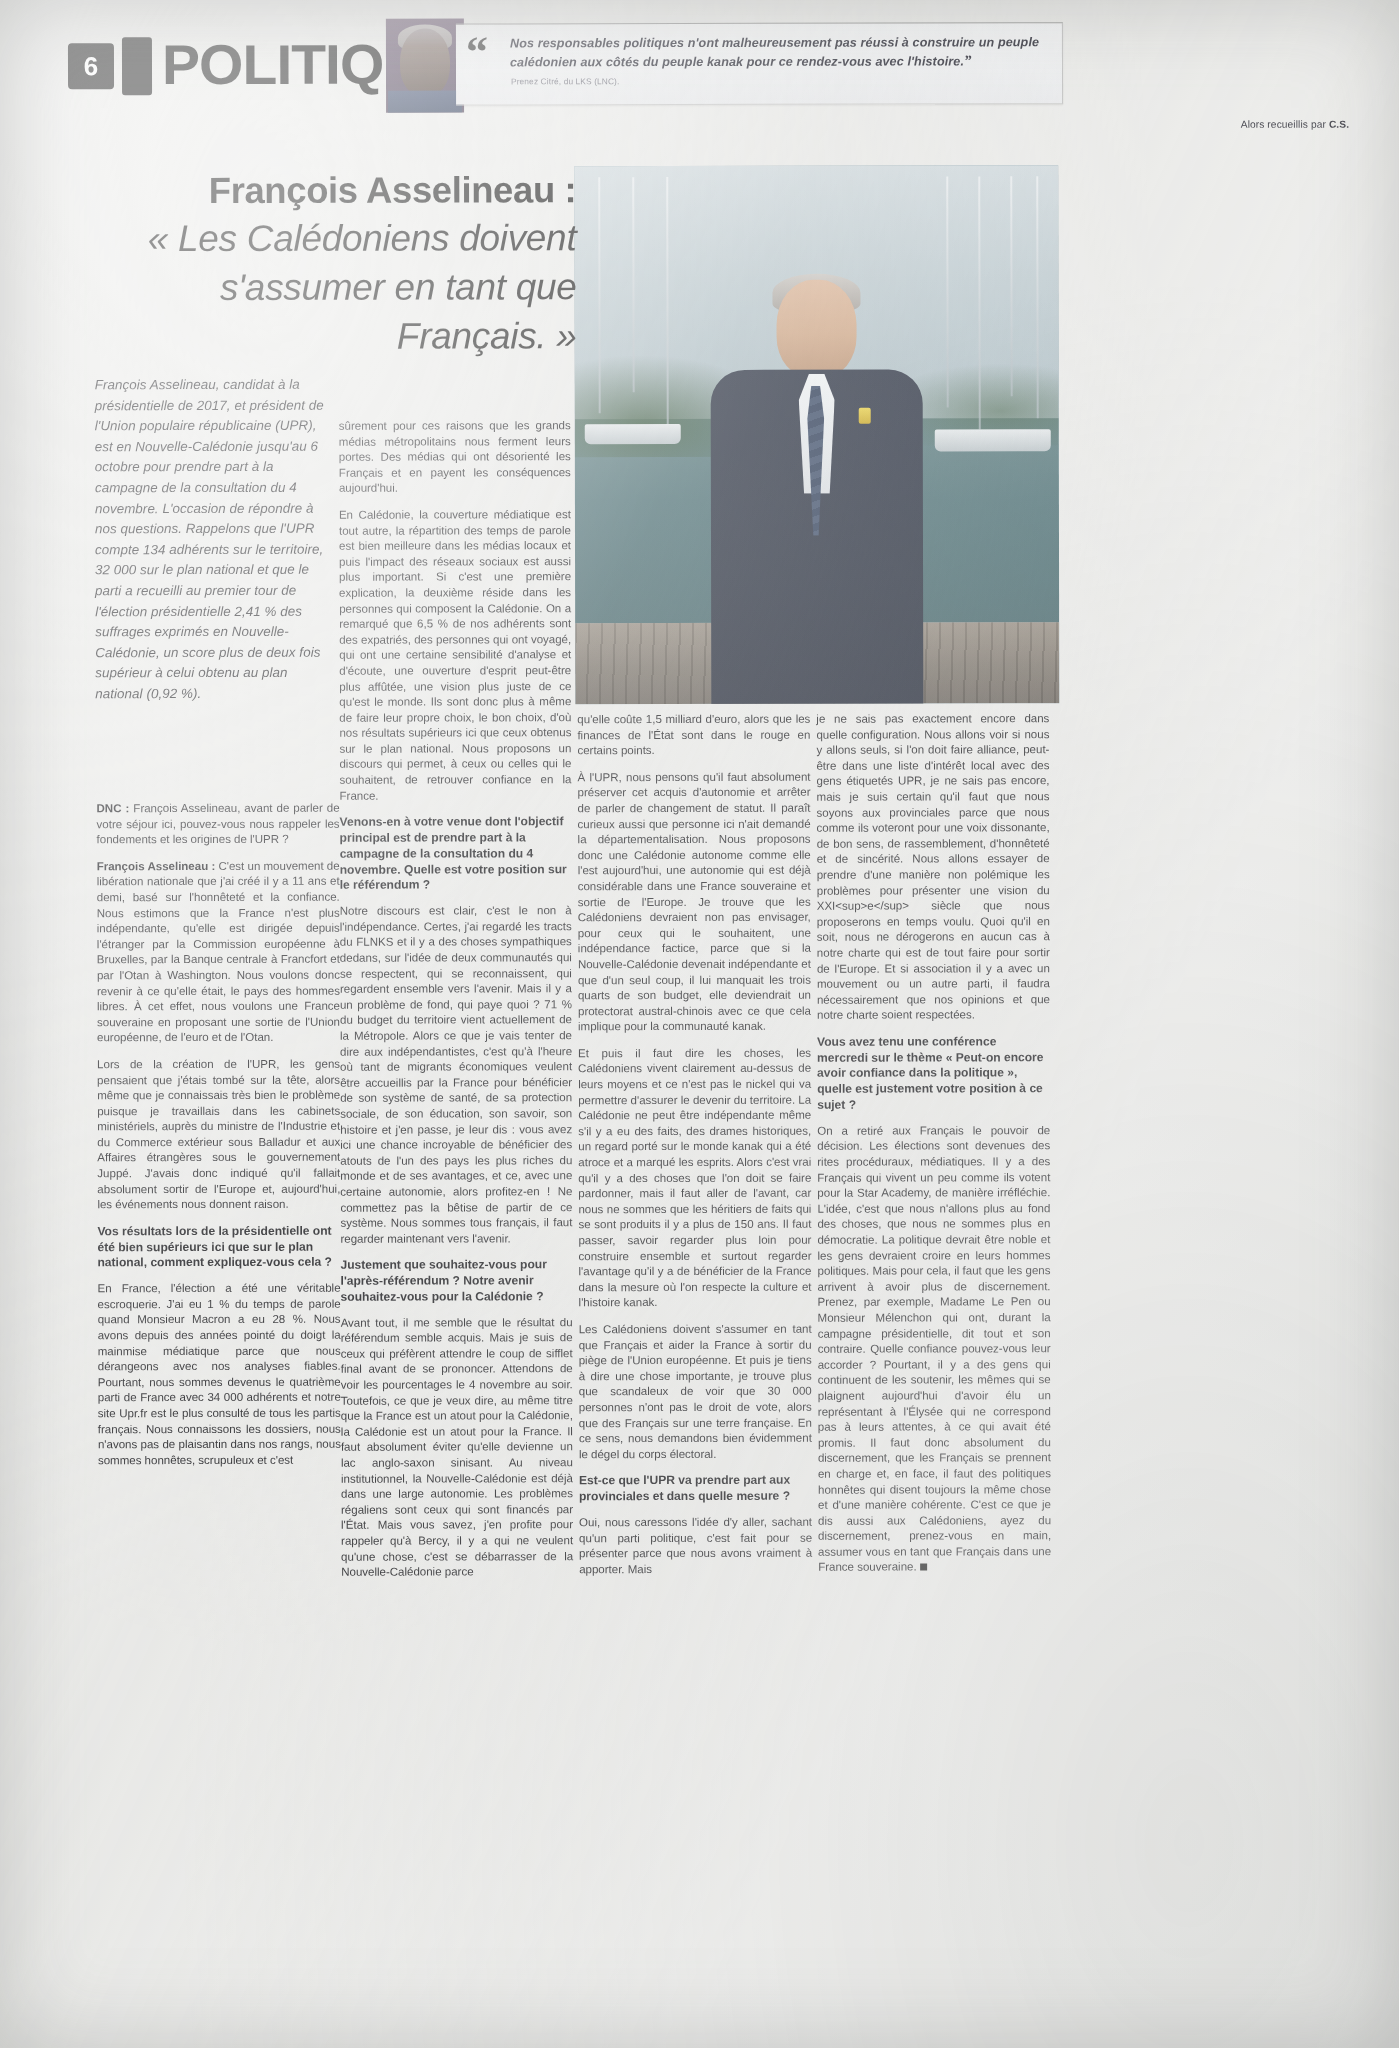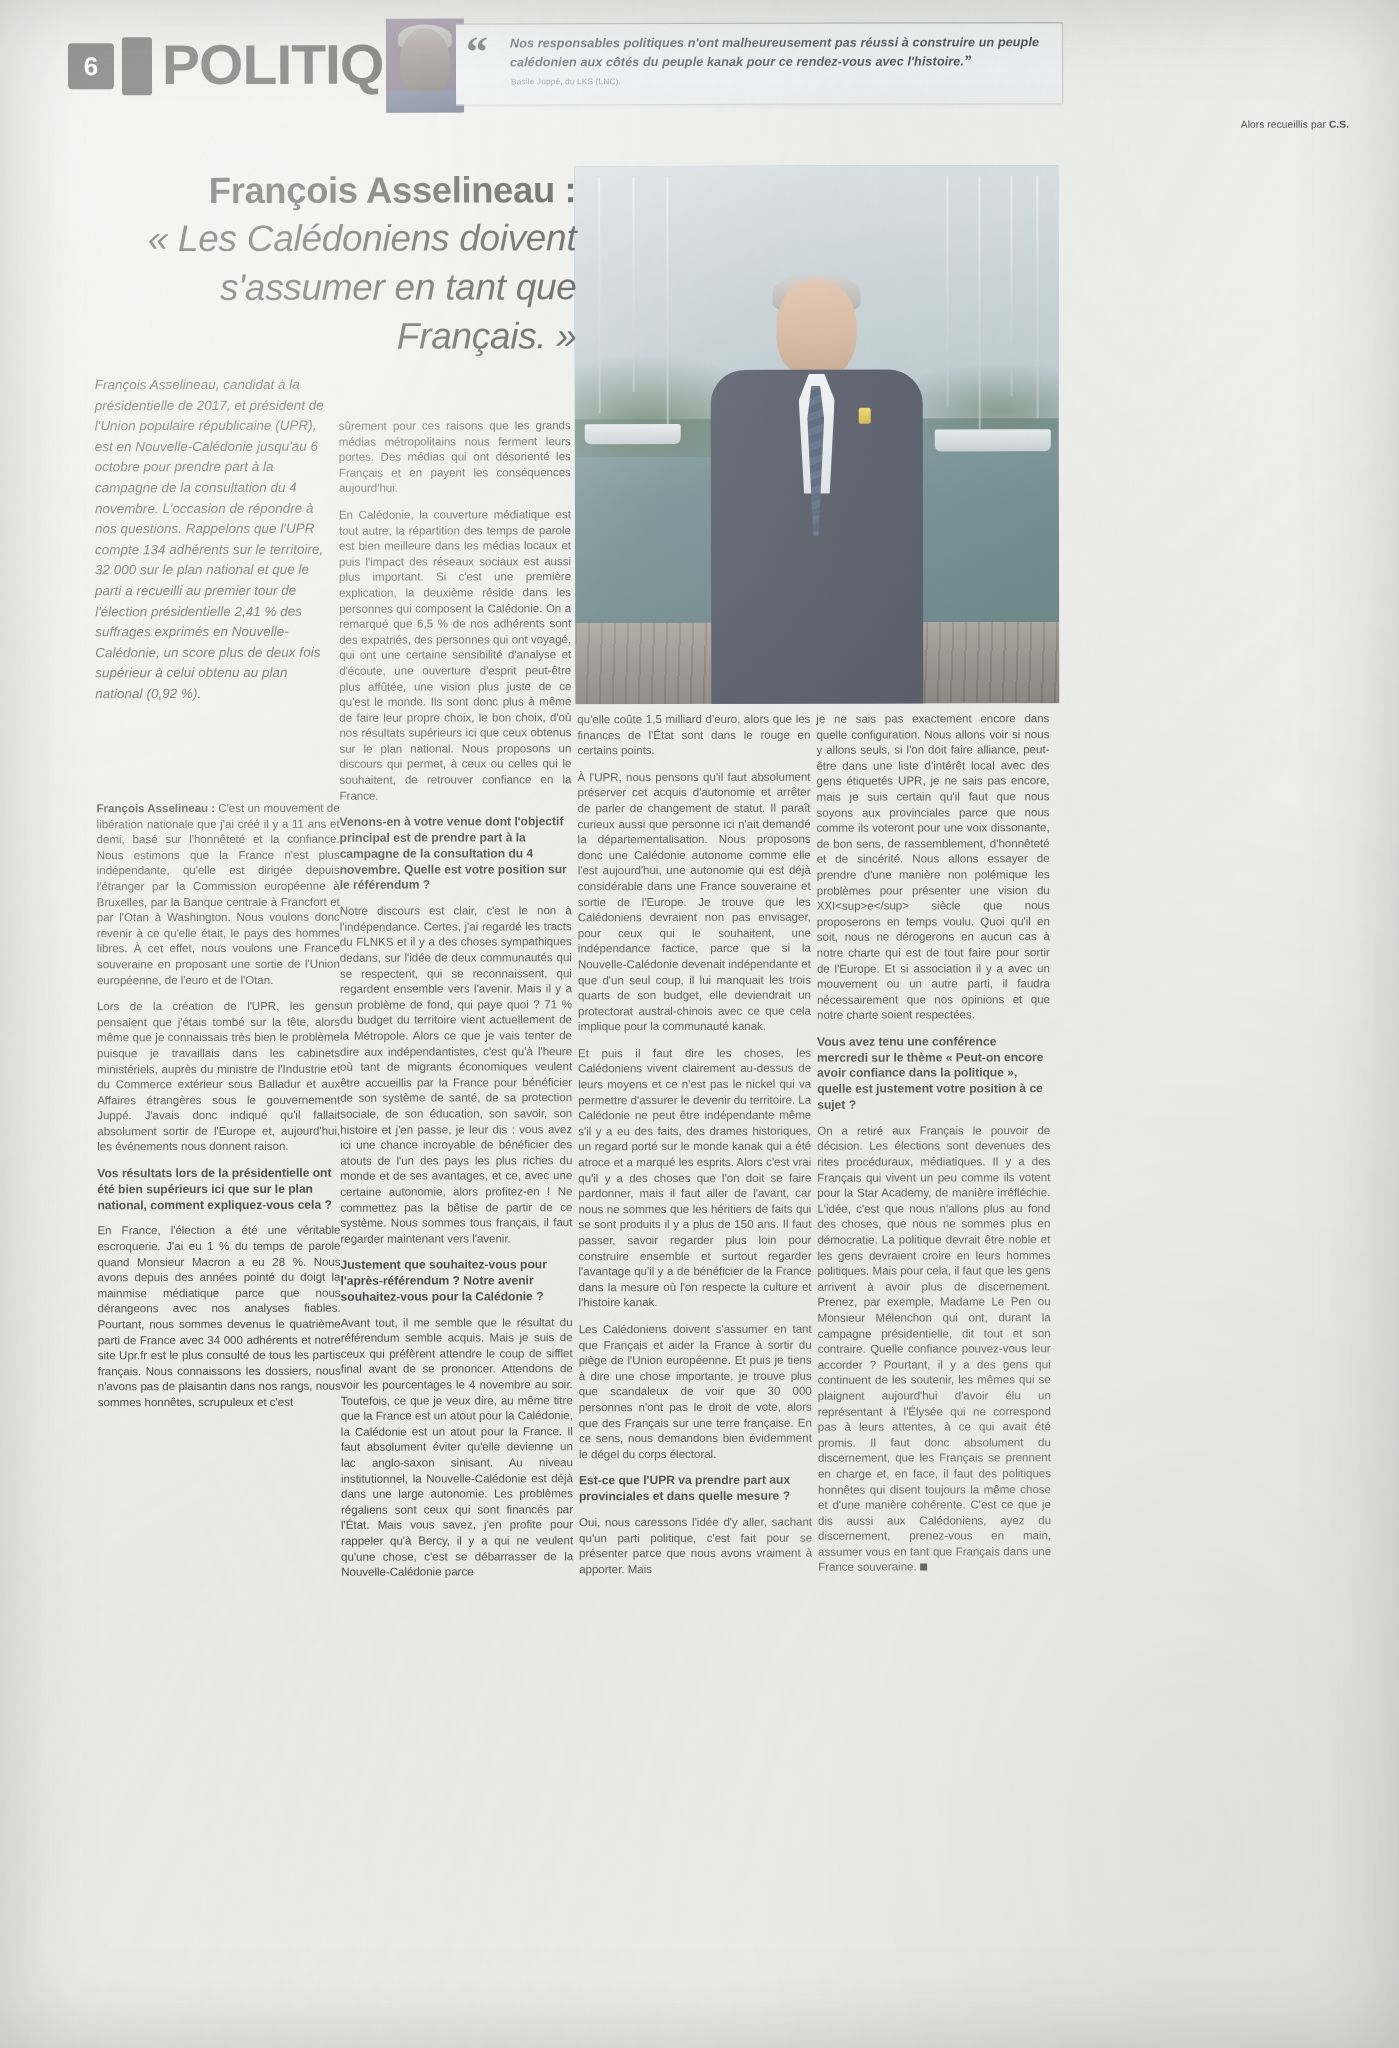--- a/index.html
+++ b/index.html
@@ -349,21 +349,21 @@
 
     <div class="portrait">
       <div class="hair"></div>
       <div class="face"></div>
       <div class="shirt"></div>
     </div>
 
     <div class="quotebox">
       <div class="bigquote">“</div>
       <div class="qtext"><span>Nos responsables politiques n'ont malheureusement pas réussi à construire un peuple calédonien aux côtés du peuple kanak pour ce rendez-vous avec l'histoire.</span><span class="endq">”</span></div>
-      <div class="qcredit">Basile Juppé, du LKS (LNC).</div>
+      <div class="qcredit">Prenez Citré, du LKS (LNC).</div>
     </div>
 
     <div class="byline"><span>Alors recueillis par </span><b>C.S.</b></div>
   </div>
 
   <div class="headline-wrap">
     <div class="hl-name">François Asselineau :</div>
     <div class="hl-quote">« Les Calédoniens doivent</div>
     <div class="hl-quote">s'assumer en tant que</div>
     <div class="hl-quote">Français. »</div>
@@ -390,20 +390,21 @@
       <div class="sub-hair"></div>
       <div class="sub-head"></div>
       <div class="sub-body"></div>
       <div class="sub-shirt"></div>
       <div class="sub-tie"></div>
       <div class="sub-badge"></div>
     </div>
   </div>
 
   <div class="col" id="col1">
+    <p><span class="lbl">DNC :</span><span> François Asselineau, avant de parler de votre séjour ici, pouvez-vous nous rappeler les fondements et les origines de l'UPR ?</span></p>
     <p><span class="lbl">François Asselineau :</span><span> C'est un mouvement de libération nationale que j'ai créé il y a 11 ans et demi, basé sur l'honnêteté et la confiance. Nous estimons que la France n'est plus indépendante, qu'elle est dirigée depuis l'étranger par la Commission européenne à Bruxelles, par la Banque centrale à Francfort et par l'Otan à Washington. Nous voulons donc revenir à ce qu'elle était, le pays des hommes libres. À cet effet, nous voulons une France souveraine en proposant une sortie de l'Union européenne, de l'euro et de l'Otan.</span></p>
     <p>Lors de la création de l'UPR, les gens pensaient que j'étais tombé sur la tête, alors même que je connaissais très bien le problème puisque je travaillais dans les cabinets ministériels, auprès du ministre de l'Industrie et du Commerce extérieur sous Balladur et aux Affaires étrangères sous le gouvernement Juppé. J'avais donc indiqué qu'il fallait absolument sortir de l'Europe et, aujourd'hui, les événements nous donnent raison.</p>
     <h3>Vos résultats lors de la présidentielle ont été bien supérieurs ici que sur le plan national, comment expliquez-vous cela ?</h3>
     <p>En France, l'élection a été une véritable escroquerie. J'ai eu 1 % du temps de parole quand Monsieur Macron a eu 28 %. Nous avons depuis des années pointé du doigt la mainmise médiatique parce que nous dérangeons avec nos analyses fiables. Pourtant, nous sommes devenus le quatrième parti de France avec 34 000 adhérents et notre site Upr.fr est le plus consulté de tous les partis français. Nous connaissons les dossiers, nous n'avons pas de plaisantin dans nos rangs, nous sommes honnêtes, scrupuleux et c'est</p>
   </div>
 
   <div class="col" id="col2">
     <p>sûrement pour ces raisons que les grands médias métropolitains nous ferment leurs portes. Des médias qui ont désorienté les Français et en payent les conséquences aujourd'hui.</p>
     <p>En Calédonie, la couverture médiatique est tout autre, la répartition des temps de parole est bien meilleure dans les médias locaux et puis l'impact des réseaux sociaux est aussi plus important. Si c'est une première explication, la deuxième réside dans les personnes qui composent la Calédonie. On a remarqué que 6,5 % de nos adhérents sont des expatriés, des personnes qui ont voyagé, qui ont une certaine sensibilité d'analyse et d'écoute, une ouverture d'esprit peut-être plus affûtée, une vision plus juste de ce qu'est le monde. Ils sont donc plus à même de faire leur propre choix, le bon choix, d'où nos résultats supérieurs ici que ceux obtenus sur le plan national. Nous proposons un discours qui permet, à ceux ou celles qui le souhaitent, de retrouver confiance en la France.</p>
     <h3>Venons-en à votre venue dont l'objectif principal est de prendre part à la campagne de la consultation du 4 novembre. Quelle est votre position sur le référendum ?</h3>

